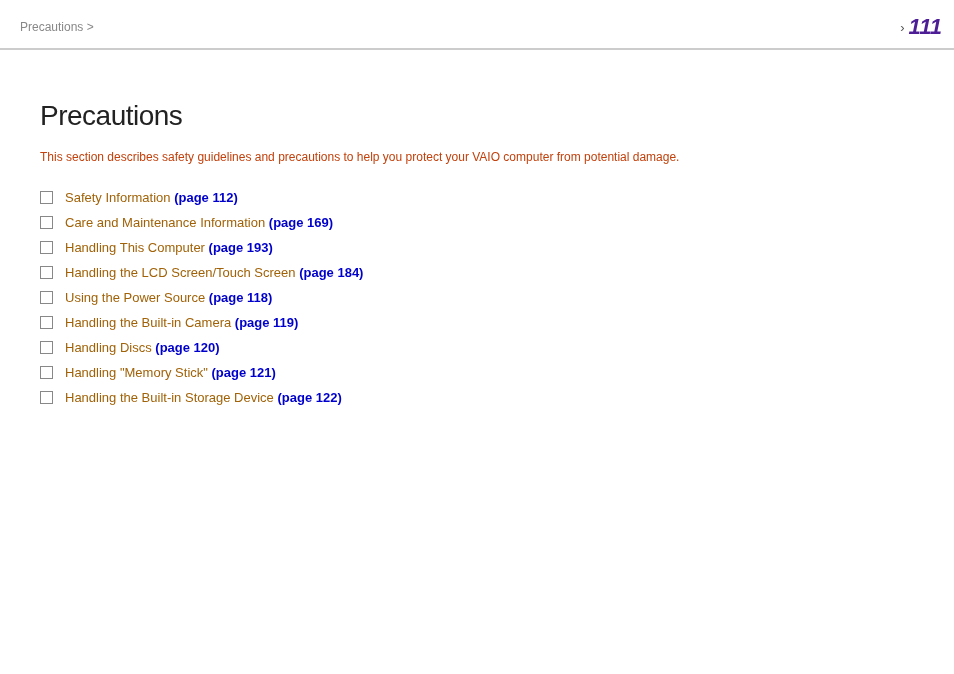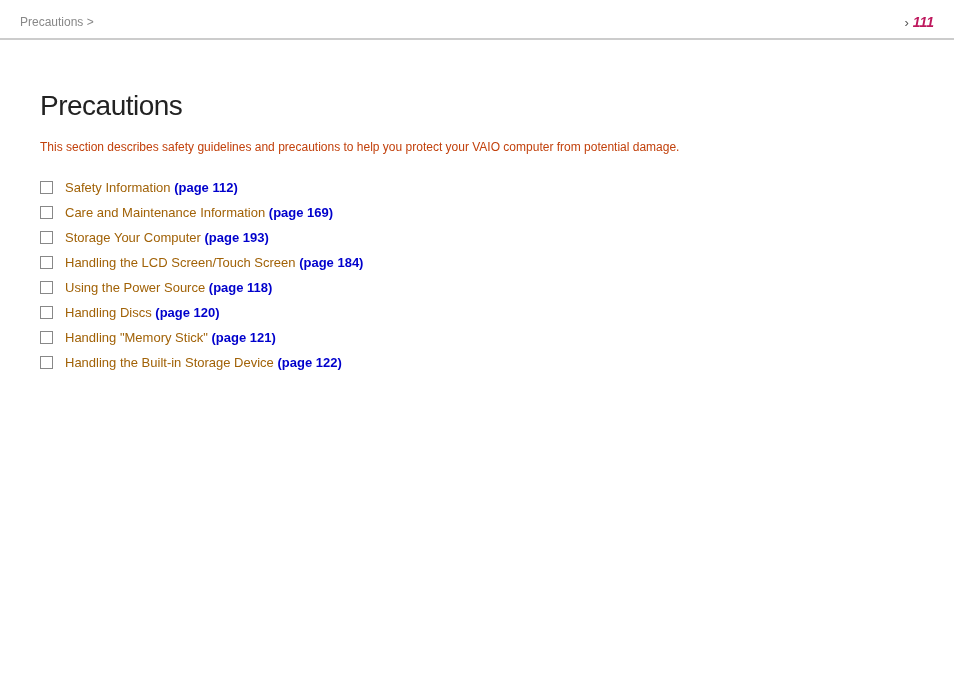--- a/index.html
+++ b/index.html
@@ -15,44 +15,44 @@
       font-family: Arial, sans-serif;
       font-size: 13px;
       color: #333;
       overflow: hidden;
     }
 
     .header-bar {
       display: flex;
       justify-content: space-between;
       align-items: center;
-      padding: 14px 20px 8px 20px;
+      padding: 14px 12px 8px 20px;
       border-bottom: 1px solid #ccc;
     }
 
     .breadcrumb-text {
       font-size: 12px;
       color: #888;
     }
 
     .page-number-area {
       display: flex;
       align-items: center;
     }
 
     .page-number-arrow {
       font-size: 13px;
       color: #555;
       margin-right: 4px;
     }
 
     .page-number {
-      font-size: 14px;
+      font-size: 22px;
       font-weight: bold;
-      color: #be185d;
+      color: #4c1d95;
       font-style: italic;
     }
 
     .content-area {
       padding: 30px 40px 30px 40px;
       margin-top: 20px;
     }
 
     .page-title {
       font-size: 28px;
@@ -137,33 +137,39 @@
     </li>
     <li>
       <span class="checkbox-icon"></span>
       <span>
         <span class="toc-item-text">Care and Maintenance Information </span><a class="toc-item-link">(page 169)</a>
       </span>
     </li>
     <li>
       <span class="checkbox-icon"></span>
       <span>
-        <span class="toc-item-text">Storage Your Computer </span><a class="toc-item-link">(page 193)</a>
+        <span class="toc-item-text">Handling This Computer </span><a class="toc-item-link">(page 193)</a>
       </span>
     </li>
     <li>
       <span class="checkbox-icon"></span>
       <span>
         <span class="toc-item-text">Handling the LCD Screen/Touch Screen </span><a class="toc-item-link">(page 184)</a>
       </span>
     </li>
     <li>
       <span class="checkbox-icon"></span>
       <span>
         <span class="toc-item-text">Using the Power Source </span><a class="toc-item-link">(page 118)</a>
+      </span>
+    </li>
+    <li>
+      <span class="checkbox-icon"></span>
+      <span>
+        <span class="toc-item-text">Handling the Built-in Camera </span><a class="toc-item-link">(page 119)</a>
       </span>
     </li>
     <li>
       <span class="checkbox-icon"></span>
       <span>
         <span class="toc-item-text">Handling Discs </span><a class="toc-item-link">(page 120)</a>
       </span>
     </li>
     <li>
       <span class="checkbox-icon"></span>

